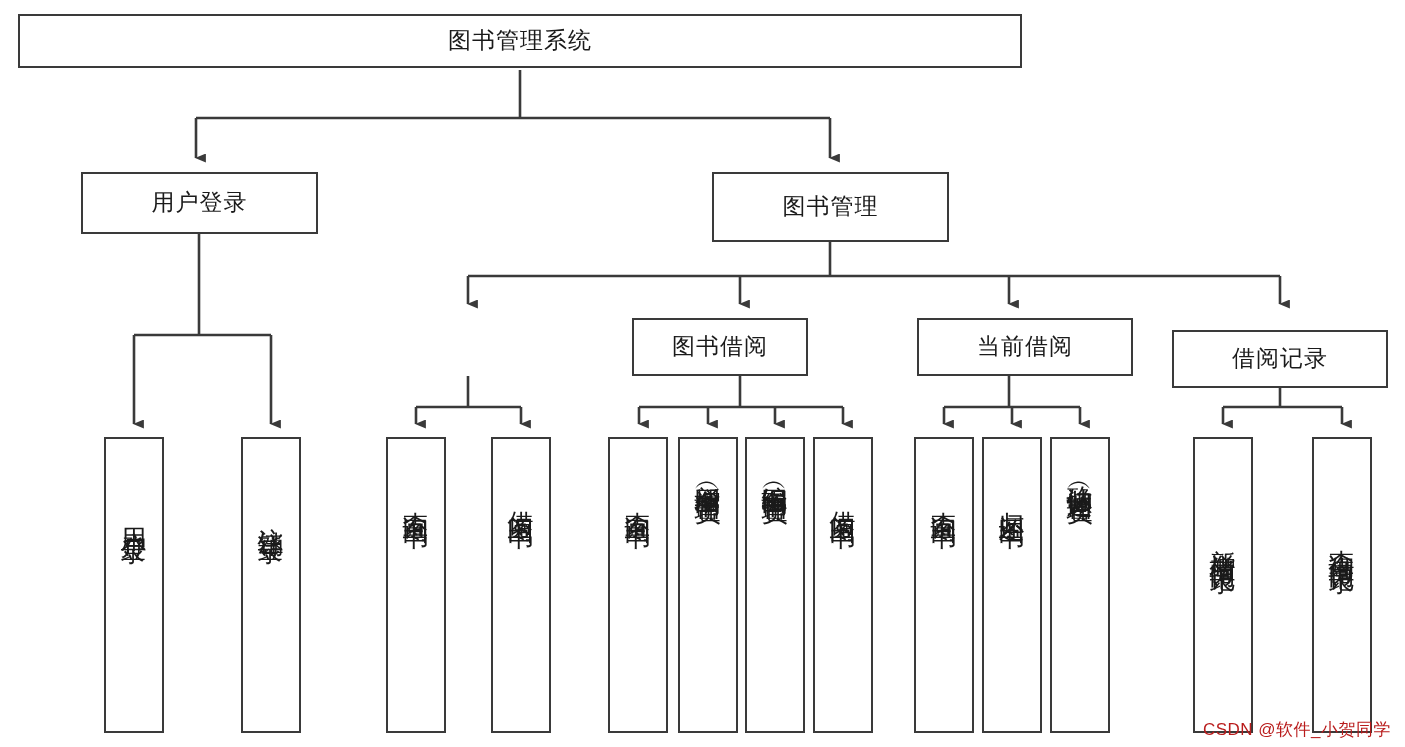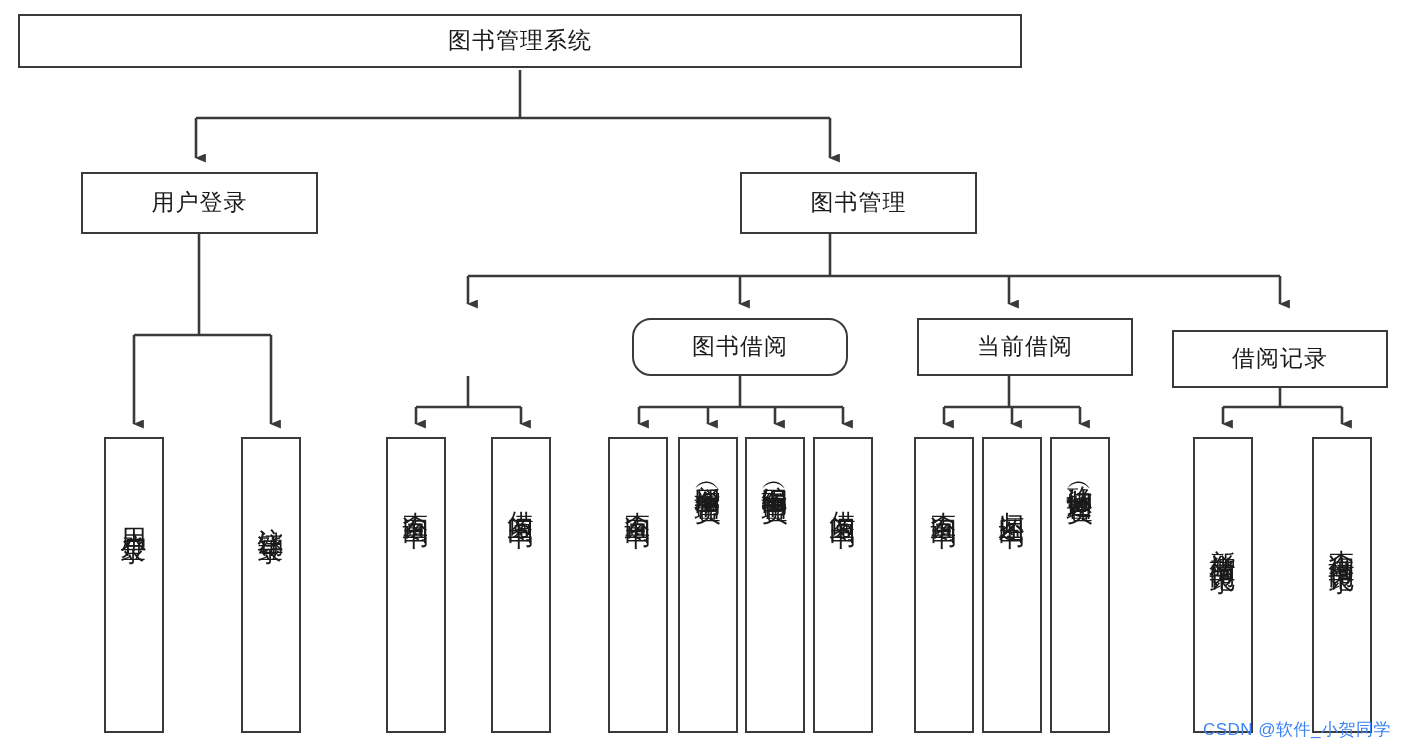--- a/index.html
+++ b/index.html
@@ -69,21 +69,21 @@
     padding-top: 84px;
   }
   .node.vert.mid4 .label {
     padding-top: 20px;
   }
   .watermark {
     position: absolute;
     right: 14px;
     bottom: 6px;
     font-size: 17px;
-    color: #3b82f6;
+    color: #b91c1c;
     letter-spacing: 0.5px;
     white-space: nowrap;
   }
 </style>
 </head>
 <body>
 
 <div id="canvas">
 
   <svg id="wires" viewBox="0 0 1405 747" xmlns="http://www.w3.org/2000/svg">
@@ -140,26 +140,26 @@
   </svg>
 
   <div class="node horiz" style="left:18px; top:14px; width:1004px; height:54px;">
     <span class="label">图书管理系统</span>
   </div>
 
   <div class="node horiz" style="left:81px; top:172px; width:237px; height:62px;">
     <span class="label">用户登录</span>
   </div>
 
-  <div class="node horiz" style="left:712px; top:172px; width:237px; height:62px;margin-left:28px;">
+  <div class="node horiz" style="left:712px; top:172px; width:237px; height:70px;">
     <span class="label">图书管理</span>
   </div>
 
 
-  <div class="node horiz" style="left:632px; top:318px; width:216px; height:58px;border-radius:19px;">
+  <div class="node horiz" style="left:632px; top:318px; width:176px; height:58px;">
     <span class="label">图书借阅</span>
   </div>
 
   <div class="node horiz" style="left:901px; top:318px; width:216px; height:58px;margin-left:16px;">
     <span class="label">当前借阅</span>
   </div>
 
   <div class="node horiz" style="left:1172px; top:330px; width:216px; height:58px;">
     <span class="label">借阅记录</span>
   </div>

